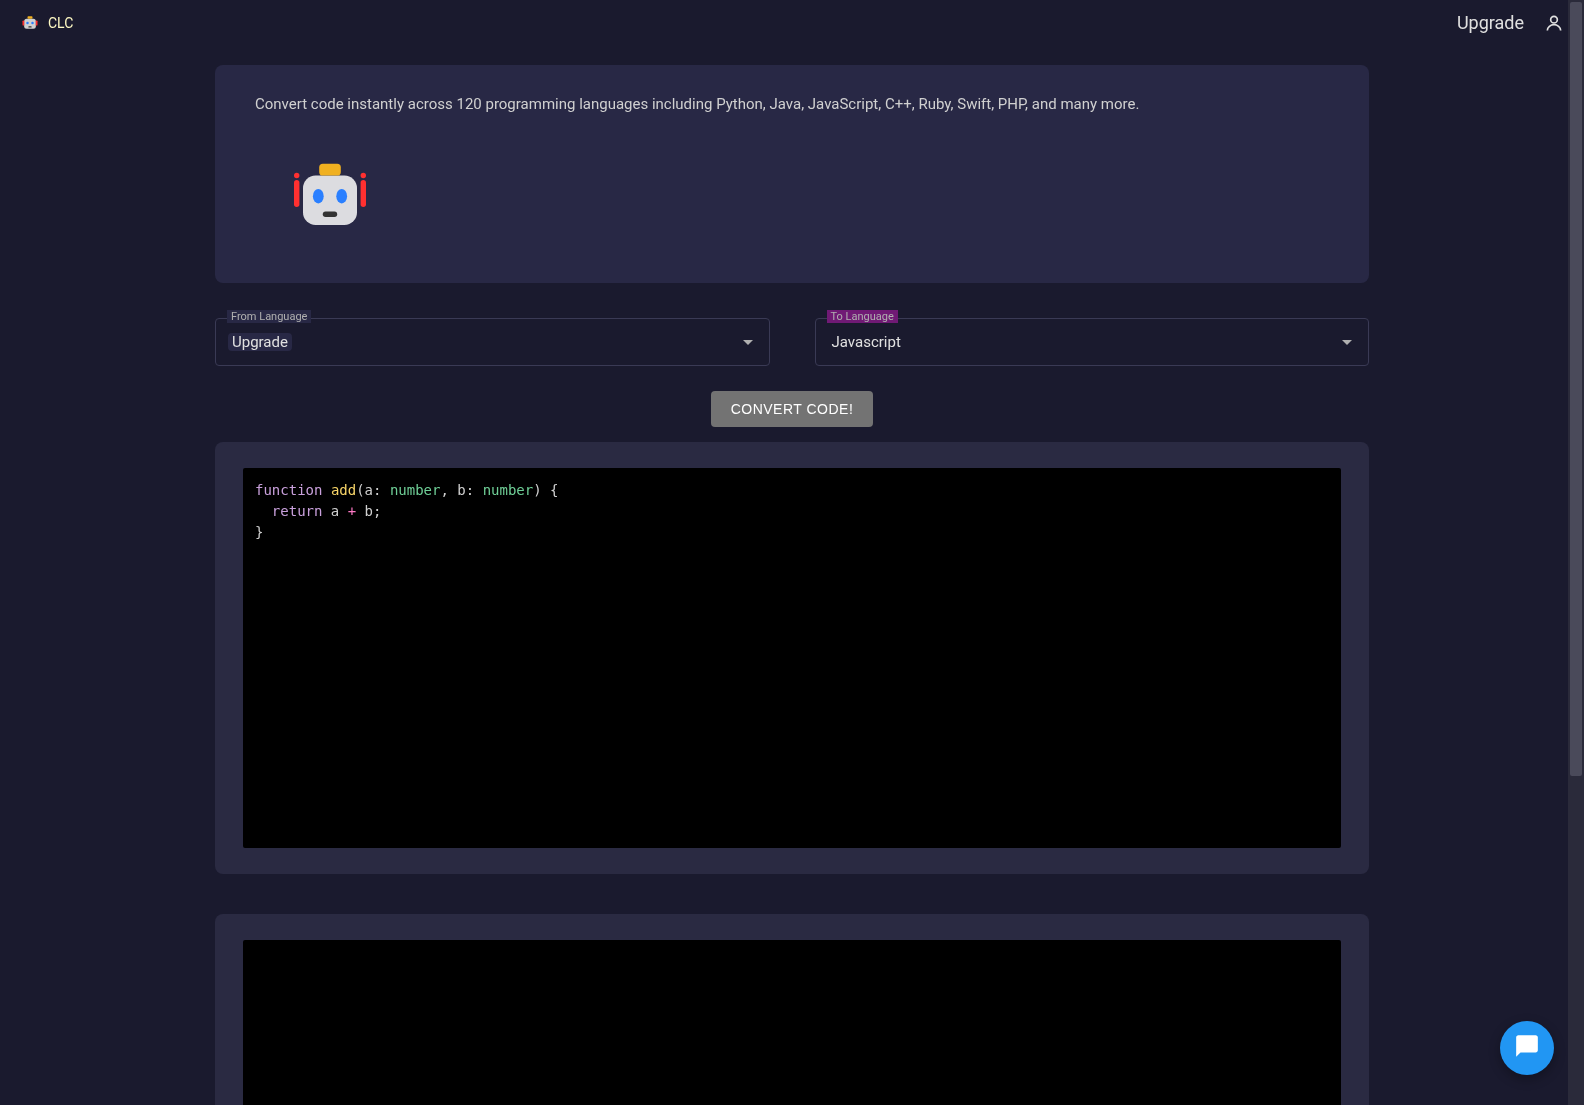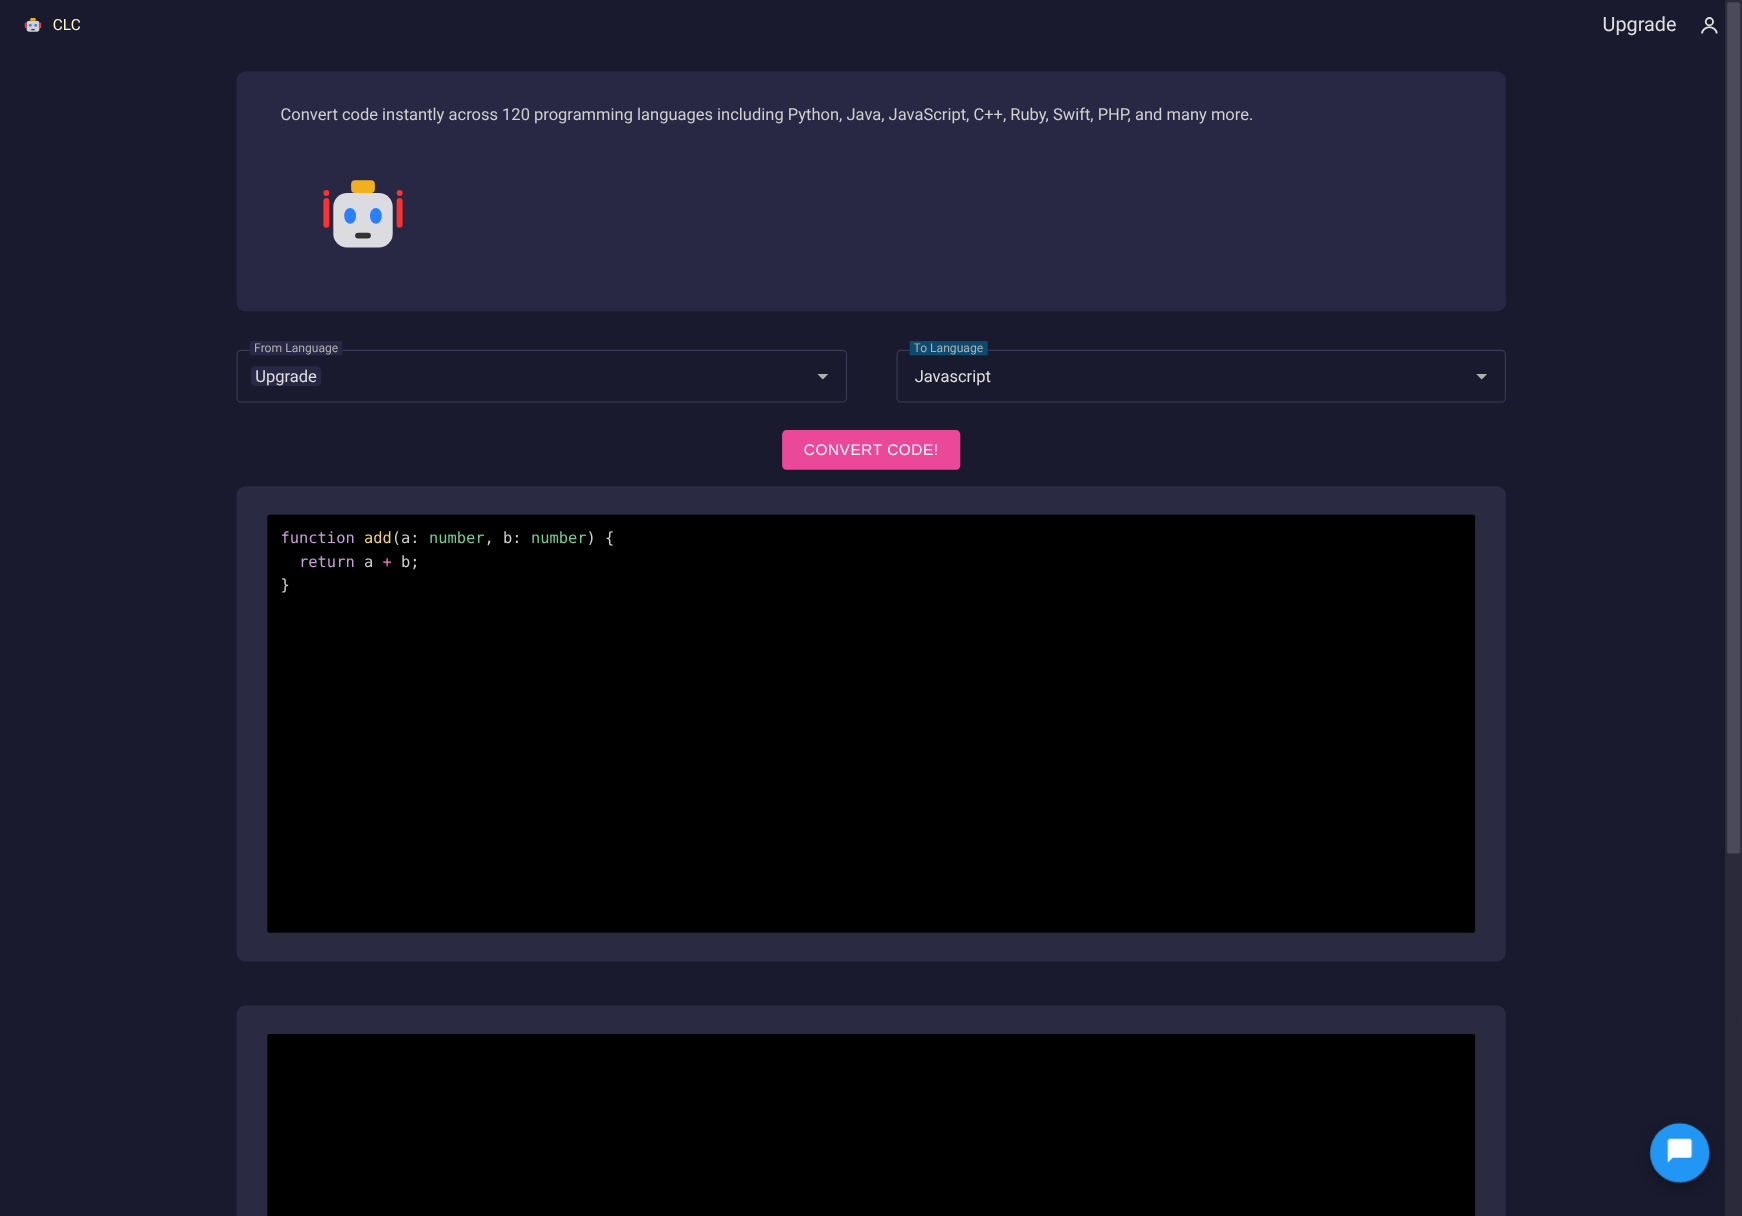--- a/index.html
+++ b/index.html
@@ -89,21 +89,21 @@
       border-radius: 20px;
     }
     .select-wrapper {
       flex: 1;
       position: relative;
     }
     .select-label {
       position: absolute;
       top: -8px;
       left: 12px;
-      background-color: #0c4a6e;
+      background-color: #701a75;
       padding: 0 4px;
       font-size: 11px;
       color: #b0b0b0;
     }
     .select-box {
       width: 100%;
       background-color: #1a1a2e;
       border: 1px solid #3a3a55;
       border-radius: 4px;
       padding: 14px 16px;
@@ -130,21 +130,21 @@
       height: 0;
       border-left: 5px solid transparent;
       border-right: 5px solid transparent;
       border-top: 5px solid #b0b0b0;
     }
     .convert-section {
       text-align: center;
       margin-bottom: 15px;
     }
     .convert-btn {
-      background-color: #ec4899;
+      background-color: #737373;
       color: #ffffff;
       border: none;
       padding: 10px 20px;
       font-size: 14px;
       font-weight: 500;
       border-radius: 4px;
       cursor: pointer;
       letter-spacing: 0.5px;
     }
     .sample-links {

